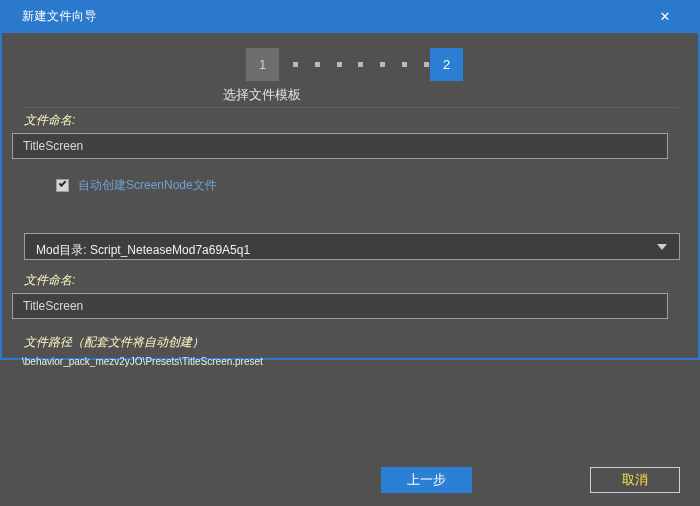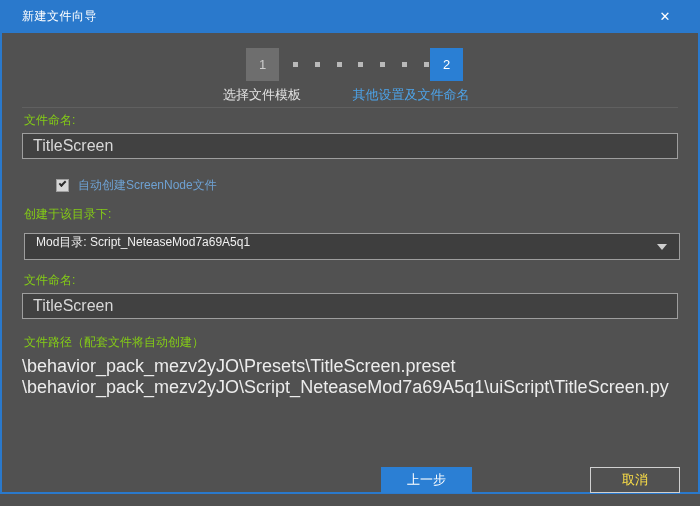--- a/index.html
+++ b/index.html
@@ -3,21 +3,21 @@
 <meta charset="utf-8">
 <style>
   * { margin: 0; padding: 0; box-sizing: border-box; }
   html, body { width: 700px; height: 506px; overflow: hidden; }
   body {
     font-family: "Liberation Sans", "DejaVu Sans", sans-serif;
     background: #515151;
   }
   .window {
     position: relative;
-    width: 700px; height: 494px;
+    width: 700px; height: 360px;
     background: #515151;
     border-left: 2px solid #2a79cc;
     border-right: 2px solid #2a79cc;
     border-bottom: 2px solid #2a79cc;
     padding-left: 12px;
   }
   
   .titlebar {
     position: absolute; left: -2px; top: 0; width: 700px; height: 33px;
     background: #2a79cc;
@@ -50,57 +50,57 @@
   }
   .tab-label.inactive { left: 260px; color: #e2e2e2; }
   .tab-label.active   { left: 409px; color: #4da3e8; }
   
   .separator {
     position: absolute; left: 20px; right: 20px; top: 107px; height: 1px;
     background: #3c3c3c; border-bottom: 1px solid #606060;
   }
   
   .form-label {
-    position: absolute; left: 22px; color: #84cc16; font-size: 12px; white-space: nowrap;
+    position: absolute; left: 22px; color: #fef9c3; font-size: 12px; white-space: nowrap; font-style: italic;
   }
   .text-input {
-    position: absolute; left: 20px; width: 656px; height: 26px;
+    position: absolute; left: 10px; width: 656px; height: 26px;
     background: #414141; border: 1px solid #9e9e9e;
-    color: #d8d8d8; font-size: 16px; padding: 0 10px;
+    color: #d8d8d8; font-size: 12px; padding: 0 10px;
     font-family: "Liberation Sans", "DejaVu Sans", sans-serif;
     outline: none;
   }
   .checkbox-row {
     position: absolute; left: 22px; top: 177px; height: 16px;
     display: flex; align-items: center; cursor: pointer; margin-left: 32px;
   }
   .checkbox {
     width: 13px; height: 13px; background: #d6d6d6; border: 1px solid #9e9e9e;
     position: relative; margin-right: 9px;
   }
   .checkbox .check {
     position: absolute; left: 2px; top: 1px; width: 7px; height: 4px;
     border-left: 2px solid #2b2b2b; border-bottom: 2px solid #2b2b2b;
     transform: rotate(-45deg);
   }
   .checkbox-label { color: #6ea1d2; font-size: 12px; }
   .dropdown {
     position: absolute; left: 22px; top: 233px; width: 656px; height: 27px;
     background: #3e3e3e; border: 1px solid #9e9e9e;
-    display: flex; align-items: flex-start; cursor: pointer;
+    display: flex; align-items: flex-end; cursor: pointer;
   }
   .dropdown-value { color: #f0f0f0; font-size: 12px; padding-left: 11px; }
   .dropdown-arrow {
     position: absolute; right: 12px; top: 10px;
     width: 0; height: 0;
     border-left: 5px solid transparent; border-right: 5px solid transparent;
     border-top: 6px solid #cfcfcf;
   }
   .path-line {
-    position: absolute; left: 20px; color: #ececec; font-size: 18px; white-space: nowrap;
+    position: absolute; left: 20px; color: #ececec; font-size: 10px; white-space: nowrap;
   }
   
   .btn {
     position: absolute; top: 467px; height: 26px; width: 91px;
     display: flex; align-items: center; justify-content: center;
     font-size: 13px; color: #ffffff; cursor: pointer; border: none;
     font-family: Liberation Serif, serif;
   }
   .btn-prev   { left: 379px; background: #2b7fd4; }
   .btn-create { left: 488px; background: #5aa51f; }
@@ -126,43 +126,40 @@
     <div class="dot"></div>
     <div class="dot"></div>
     <div class="dot"></div>
     <div class="dot"></div>
   </div>
   <div class="step-box active">
     <span>2</span>
   </div>
 
   <div class="tab-label inactive">选择文件模板</div>
-  <div class="tab-label active">其他设置及文件命名</div>
 
   <div class="separator"></div>
 
   <div class="form-label" style="top:112px">文件命名:</div>
   <input class="text-input" style="top: 133px;" type="text" value="TitleScreen">
 
   <div class="checkbox-row">
     <span class="checkbox">
       <span class="check"></span>
     </span>
     <span class="checkbox-label">自动创建ScreenNode文件</span>
   </div>
 
-  <div class="form-label" style="top:206px">创建于该目录下:</div>
   <div class="dropdown">
     <span class="dropdown-value">Mod目录: Script_NeteaseMod7a69A5q1</span>
     <span class="dropdown-arrow"></span>
   </div>
 
   <div class="form-label" style="top:272px">文件命名:</div>
   <input class="text-input" style="top: 293px;" type="text" value="TitleScreen">
 
   <div class="form-label" style="top:334px">文件路径（配套文件将自动创建）</div>
   <div class="path-line" style="top:356px">\behavior_pack_mezv2yJO\Presets\TitleScreen.preset</div>
-  <div class="path-line" style="top:377px">\behavior_pack_mezv2yJO\Script_NeteaseMod7a69A5q1\uiScript\TitleScreen.py</div>
 
   <button class="btn btn-prev">上一步</button>
   <button class="btn btn-cancel">取消</button>
 
 </div>
 
 </body></html>

